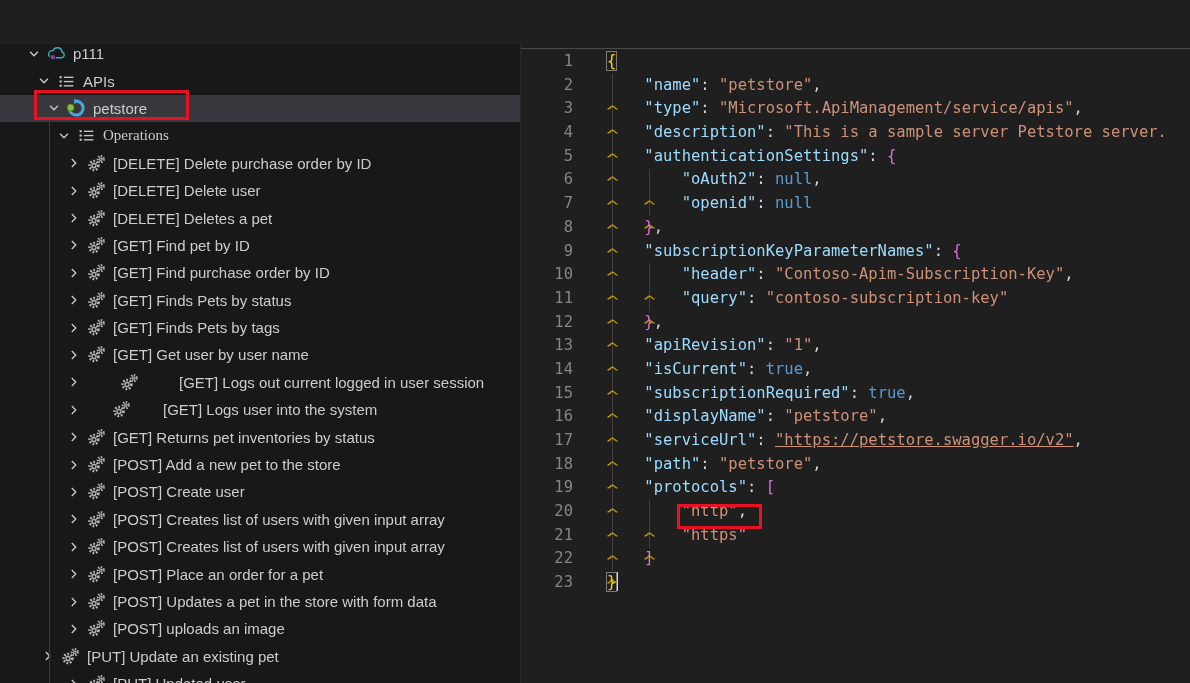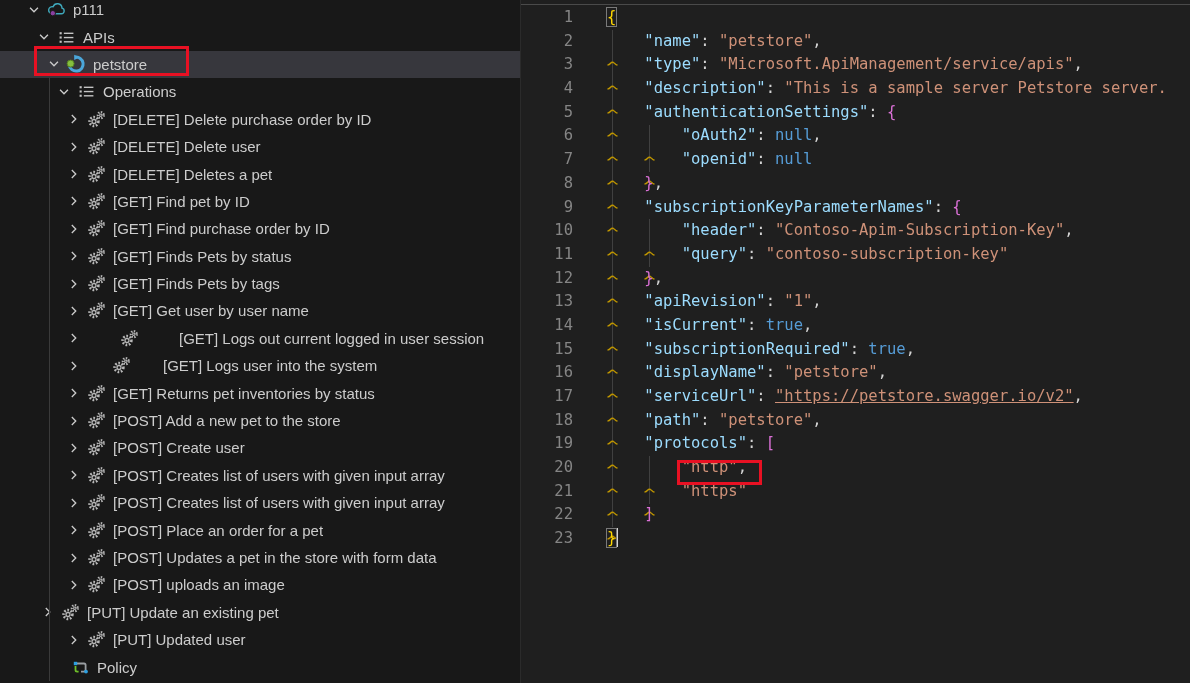--- a/index.html
+++ b/index.html
@@ -1,17 +1,17 @@
 <!DOCTYPE html>
 <html><head>
 <meta charset="utf-8">
 <style>
   html,body{margin:0;padding:0;background:#1f1f1f;}
   body{width:1190px;height:683px;overflow:hidden;font-family:"Liberation Sans",sans-serif;}
-  .app{position:relative;width:1190px;height:583px;background:#1f1f1f;}
+  .app{position:relative;width:1190px;height:583px;background:#1f1f1f;margin-top:44px;}
 
   
   .sidebar{position:absolute;left:0;top:0;width:520px;height:683px;background:#181818;overflow:hidden;}
   .tree{position:absolute;top:-4px;left:0;width:100%;}
   .trow{display:flex;align-items:center;height:27.4px;color:#cccccc;font-size:15px;white-space:nowrap;cursor:pointer;}
   .trow.sel{background:#37373d;}
   .chev{flex:0 0 16px;width:16px;height:16px;display:flex;align-items:center;justify-content:center;margin-right:4px;}
   .chev.none{flex:0 0 10px;width:10px;}
   .ticon{flex:0 0 20px;width:20px;height:20px;display:flex;align-items:center;justify-content:center;margin-right:7px;}
   .tlabel{overflow:hidden;text-overflow:clip;}
@@ -87,21 +87,21 @@
           </span>
           <span class="ticon">
             <svg width="20" height="20" viewBox="0 0 20 20">
               <path d="M9 3.2 A7 7 0 1 1 3.2 11" fill="none" stroke="#4ba6da" stroke-width="3"></path>
               <path d="M8.2 0.8 L13.4 3.4 L8.2 6 Z" fill="#4ba6da"></path>
               <circle cx="4.6" cy="9.6" r="3.5" fill="#86bf3e" stroke="#557f22" stroke-width="1"></circle>
             </svg>
           </span>
           <span class="tlabel">petstore</span>
         </div>
-        <div class="trow" style="padding-left: 56px;">
+        <div class="trow" style="padding-left: 56px; font-family: Liberation Serif, serif;">
           <span class="chev">
             <svg width="14" height="14" viewBox="0 0 16 16" fill="none" stroke="#cccccc" stroke-width="1.5">
               <path d="M3.5 5.5 L8 10 L12.5 5.5"></path>
             </svg>
           </span>
           <span class="ticon">
             <svg width="17" height="17" viewBox="0 0 16 16" fill="#c5c5c5">
               <rect x="1.5" y="3" width="2" height="2"></rect>
               <rect x="1.5" y="7" width="2" height="2"></rect>
               <rect x="1.5" y="11" width="2" height="2"></rect>

